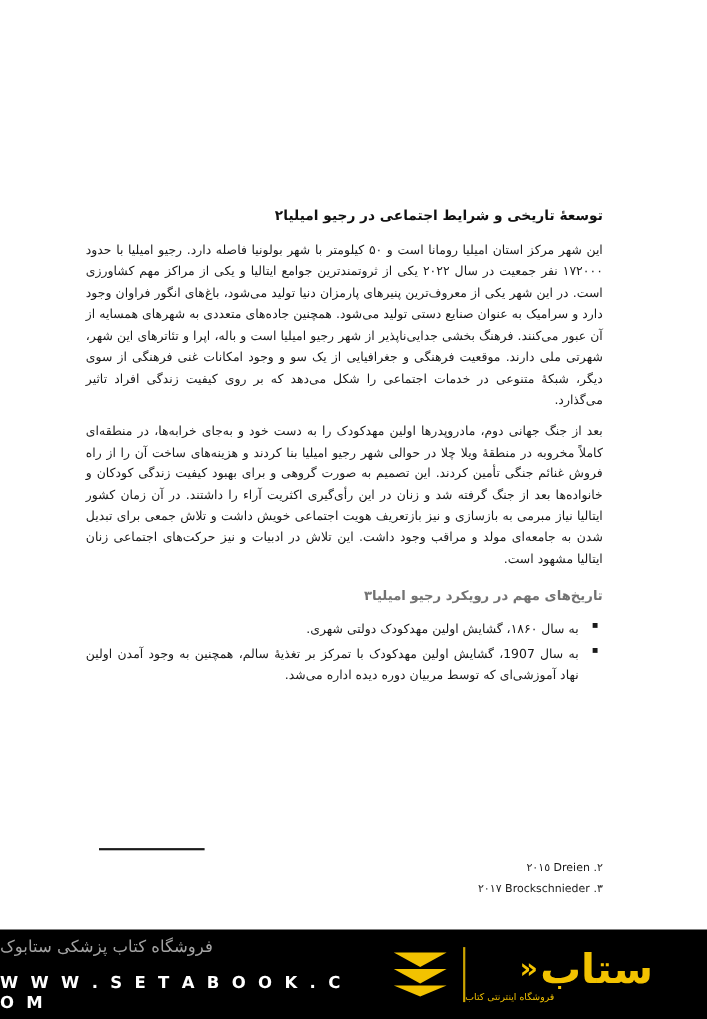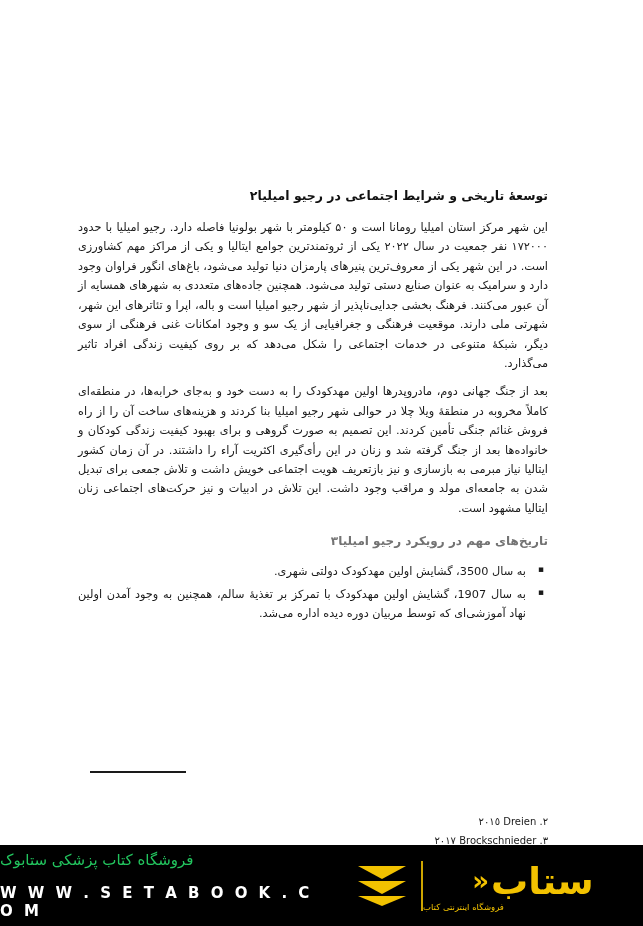--- a/index.html
+++ b/index.html
@@ -96,21 +96,20 @@
     height: 2px;
     background: #1a1a1a;
   }
 
   .footnotes {
     position: absolute;
     left: 78px;
     top: 780px;
     width: 470px;
     text-align: right;
-    margin-top: 32px;
   }
   .footnotes .fn {
     font-size: 10px;
     color: #1a1a1a;
     line-height: 1.9;
     direction: rtl;
   }
 
   
   .banner {
@@ -197,21 +196,21 @@
     flex: 1;
     height: 81px;
     display: flex;
     flex-direction: column;
     align-items: flex-end;
     justify-content: center;
     padding-right: 18px;
     box-sizing: border-box;
   }
   .banner-fa {
-    color: #22c55e;
+    color: #a3a3a3;
     font-size: 15px;
     direction: rtl;
     margin-bottom: 15px;
     letter-spacing: 0.2px;
   }
   .banner-url {
     color: #ffffff;
     font-size: 15px;
     font-weight: bold;
     letter-spacing: 3px;
@@ -226,21 +225,21 @@
   <div class="content">
 
     <h2 class="section-title">توسعهٔ تاریخی و شرایط اجتماعی در رجیو امیلیا٢</h2>
 
     <p class="para">این شهر مرکز استان امیلیا رومانا است و ۵۰ کیلومتر با شهر بولونیا فاصله دارد. رجیو امیلیا با حدود ۱۷۲۰۰۰ نفر جمعیت در سال ۲۰۲۲ یکی از ثروتمندترین جوامع ایتالیا و یکی از مراکز مهم کشاورزی است. در این شهر یکی از معروف‌ترین پنیرهای پارمزان دنیا تولید می‌شود، باغ‌های انگور فراوان وجود دارد و سرامیک به عنوان صنایع دستی تولید می‌شود. همچنین جاده‌های متعددی به شهرهای همسایه از آن عبور می‌کنند. فرهنگ بخشی جدایی‌ناپذیر از شهر رجیو امیلیا است و باله، اپرا و تئاترهای این شهر، شهرتی ملی دارند. موقعیت فرهنگی و جغرافیایی از یک سو و وجود امکانات غنی فرهنگی از سوی دیگر، شبکهٔ متنوعی در خدمات اجتماعی را شکل می‌دهد که بر روی کیفیت زندگی افراد تاثیر می‌گذارد.</p>
     <p class="para">بعد از جنگ جهانی دوم، مادر‌وپدرها اولین مهدکودک را به دست خود و به‌جای خرابه‌ها، در منطقه‌ای کاملاً مخروبه در منطقهٔ ویلا چلا در حوالی شهر رجیو امیلیا بنا کردند و هزینه‌های ساخت آن را از راه فروش غنائم جنگی تأمین کردند. این تصمیم به صورت گروهی و برای بهبود کیفیت زندگی کودکان و خانواده‌ها بعد از جنگ گرفته شد و زنان در این رأی‌گیری اکثریت آراء را داشتند. در آن زمان کشور ایتالیا نیاز مبرمی به بازسازی و نیز بازتعریف هویت اجتماعی خویش داشت و تلاش جمعی برای تبدیل شدن به جامعه‌ای مولد و مراقب وجود داشت. این تلاش در ادبیات و نیز حرکت‌های اجتماعی زنان ایتالیا مشهود است.</p>
 
     <h2 class="section-title-2">تاریخ‌های مهم در رویکرد رجیو امیلیا٣</h2>
 
     <ul class="bullets">
-      <li>به سال 3500، گشایش اولین مهدکودک دولتی شهری.</li>
+      <li>به سال ۱۸۶۰، گشایش اولین مهدکودک دولتی شهری.</li>
       <li>به سال 1907، گشایش اولین مهدکودک با تمرکز بر تغذیهٔ سالم، همچنین به وجود آمدن اولین نهاد آموزشی‌ای که توسط مربیان دوره دیده اداره می‌شد.</li>
     </ul>
 
   </div>
 
   <div class="footnote-rule"></div>
 
   <div class="footnotes">
     <div class="fn">٢. Dreien ٢٠١٥</div>
     <div class="fn">٣. Brockschnieder ٢٠١٧</div>

